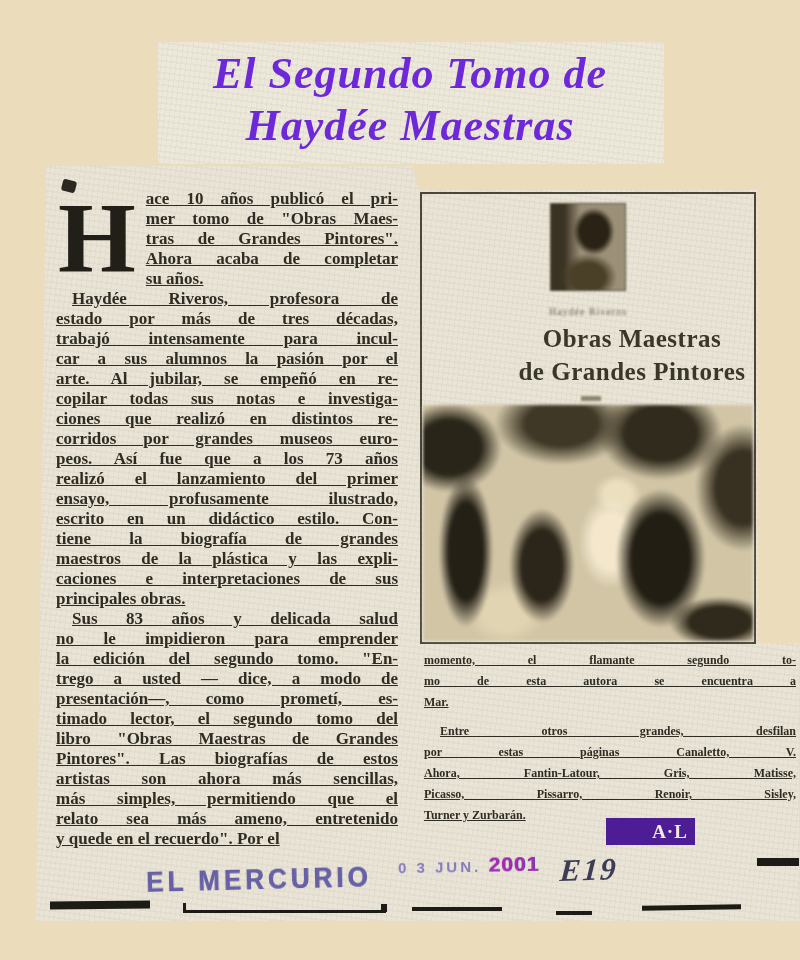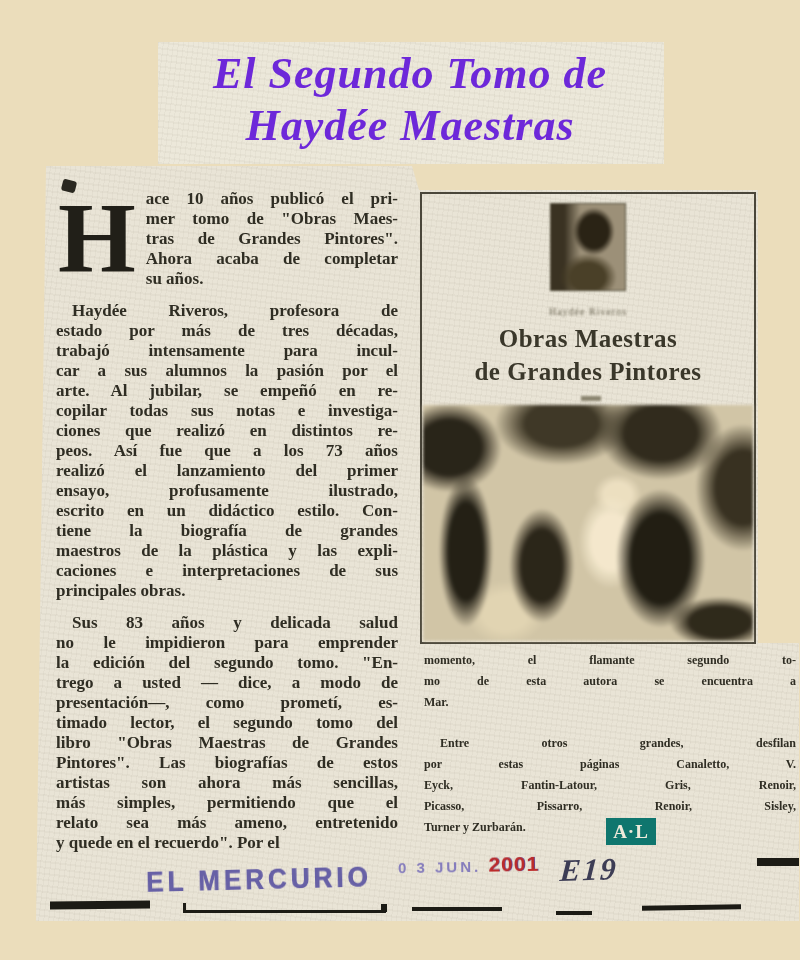--- a/index.html
+++ b/index.html
@@ -26,25 +26,25 @@
   .headline{
     position:absolute;left:160px;top:48px;width:500px;
     text-align:center;font-style:italic;font-weight:600;
     font-size:44px;line-height:52px;color:#6d28d9;letter-spacing:1px;
   }
   
   .col{position:absolute;color:#2f2d23;font-weight:700;
     -webkit-font-smoothing:antialiased;}
   .col-left{left:56px;top:189px;width:342px;font-size:17px;line-height:20px;}
   .col-right{left:424px;top:650px;width:372px;font-size:12px;line-height:21px;}
-  .jline{text-align:justify;text-align-last:justify;white-space:nowrap;}
+  .jline{text-align:justify;text-align-last:justify;white-space:nowrap;text-decoration:underline;}
   .jline.last{text-align-last:left;white-space:normal;}
   .para.indent .jline.first{text-indent:16px;}
-  .para + .para{margin-top:12px;}
-  .col-right .para + .para{margin-top:20px;}
+  .para + .para{margin-top:0;}
+  .col-right .para + .para{margin-top:8px;}
   .dropcap{
     float:left;font-size:100px;line-height:92px;font-weight:600;
     color:#211f18;margin:3px 10px 0 2px;
   }
   
   .cover-frame{
     position:absolute;left:420px;top:192px;width:336px;height:452px;
     border:2px solid #4a463a;box-sizing:border-box;
   }
   .cover-portrait{
@@ -57,21 +57,21 @@
     filter:blur(1px);
     outline:1px solid #55503f;
   }
   .cover-author{
     position:absolute;left:0;top:112px;width:100%;text-align:center;
     font-size:10px;color:#6a6452;letter-spacing:1px;filter:blur(1.1px);
   }
   .cover-title{
     position:absolute;left:0;top:128px;width:100%;text-align:center;
     font-weight:700;font-size:25px;line-height:33px;color:#3a372a;
-    filter:blur(.4px);letter-spacing:.5px;
+    filter:blur(.4px);letter-spacing:.5px;padding-left:44px;
   }
   .cover-subtitle-rule{
     position:absolute;left:48%;top:202px;width:20px;height:5px;
     background:#8b8570;filter:blur(1.2px);
   }
   .cover-painting{
     position:absolute;left:1px;top:211px;width:330px;height:236px;
     background-color:#cdc3a6;
     background-image:
       radial-gradient(ellipse 70px 60px at 8% 18%, #241f12 0 45%, rgba(0,0,0,0) 75%),
@@ -83,40 +83,40 @@
       radial-gradient(ellipse 55px 85px at 72% 65%, #1c180c 0 52%, rgba(0,0,0,0) 82%),
       radial-gradient(ellipse 42px 60px at 57% 58%, #efe6cf 0 45%, rgba(0,0,0,0) 78%),
       radial-gradient(ellipse 30px 26px at 59% 38%, #e8ddc2 0 45%, rgba(0,0,0,0) 80%),
       radial-gradient(ellipse 50px 40px at 25% 88%, #ddd2b2 0 45%, rgba(0,0,0,0) 80%),
       radial-gradient(ellipse 60px 30px at 90% 92%, #2a2414 0 50%, rgba(0,0,0,0) 85%);
     filter:blur(1.6px) sepia(.15) contrast(.95);
   }
   
   .badge{
     position:absolute;left:606px;top:818px;width:50px;height:27px;
-    background:#0f766e;color:#efeadb;text-align:center;
+    background:#4c1d95;color:#efeadb;text-align:center;
     font-weight:700;font-size:19px;line-height:27px;
-    font-family:"Liberation Serif",serif;letter-spacing:1px;
+    font-family:"Liberation Serif",serif;letter-spacing:1px;padding-left:39px;
   }
   
   .stamp-mercurio{
     position:absolute;left:146px;top:864px;
     font-family:"Liberation Sans","DejaVu Sans",sans-serif;
     font-weight:700;font-size:26px;letter-spacing:4px;
     color:#564fa0;transform:rotate(-1.4deg) scaleY(1.12);
     text-shadow:.6px 0 #564fa0;opacity:.88;filter:blur(.3px);
   }
   .stamp-date{
     position:absolute;left:398px;top:853px;transform:rotate(-1deg);
     font-family:"Liberation Sans","DejaVu Sans",sans-serif;
     color:#7d74bb;font-weight:700;font-size:15px;letter-spacing:3px;
     opacity:.92;filter:blur(.25px);white-space:nowrap;
   }
   .stamp-date .year{
-    font-size:21px;color:#b91c1c;letter-spacing:1px;text-shadow:.7px 0 #423da8;
+    font-size:21px;color:#a21caf;letter-spacing:1px;text-shadow:.7px 0 #423da8;
   }
   .handwritten{
     position:absolute;left:560px;top:852px;
     font-style:italic;font-weight:600;font-size:31px;color:#3d3d55;
     transform:rotate(-2deg) skewX(-6deg);letter-spacing:2px;
   }
   .mark{position:absolute;background:#1c1b15;}
   .mark-corner{left:62px;top:180px;width:14px;height:12px;border-radius:3px;transform:rotate(14deg);background:#2a2820;}
   .mark-seg1{left:50px;top:901px;width:100px;height:8px;transform:rotate(-.5deg);}
   .mark-seg2{left:183px;top:910px;width:203px;height:3px;}
@@ -153,20 +153,21 @@
   </div>
   <div class="para indent">
     <div>
         <div class="jline first">Haydée Riveros, profesora de</div>
         <div class="jline">estado por más de tres décadas,</div>
         <div class="jline">trabajó intensamente para incul-</div>
         <div class="jline">car a sus alumnos la pasión por el</div>
         <div class="jline">arte. Al jubilar, se empeñó en re-</div>
         <div class="jline">copilar todas sus notas e investiga-</div>
         <div class="jline">ciones que realizó en distintos re-</div>
+        <div class="jline">corridos por grandes museos euro-</div>
         <div class="jline">peos. Así fue que a los 73 años</div>
         <div class="jline">realizó el lanzamiento del primer</div>
         <div class="jline">ensayo, profusamente ilustrado,</div>
         <div class="jline">escrito en un didáctico estilo. Con-</div>
         <div class="jline">tiene la biografía de grandes</div>
         <div class="jline">maestros de la plástica y las expli-</div>
         <div class="jline">caciones e interpretaciones de sus</div>
         <div class="jline last">principales obras.</div>
       </div>
   </div>
@@ -204,21 +205,21 @@
     <div>
         <div class="jline first">momento, el flamante segundo to-</div>
         <div class="jline">mo de esta autora se encuentra a</div>
         <div class="jline last">Mar.</div>
       </div>
   </div>
   <div class="para indent">
     <div>
         <div class="jline first">Entre otros grandes, desfilan</div>
         <div class="jline">por estas páginas Canaletto, V.</div>
-        <div class="jline">Eyck, Fantin-Latour, Gris, Renoir,</div>
+        <div class="jline">Ahora, Fantin-Latour, Gris, Matisse,</div>
         <div class="jline">Picasso, Pissarro, Renoir, Sisley,</div>
         <div class="jline last">Turner y Zurbarán.</div>
       </div>
   </div>
 </div>
 
 <div class="badge">A·L</div>
 
 <div class="stamp-mercurio">EL MERCURIO</div>
 <div class="stamp-date">

